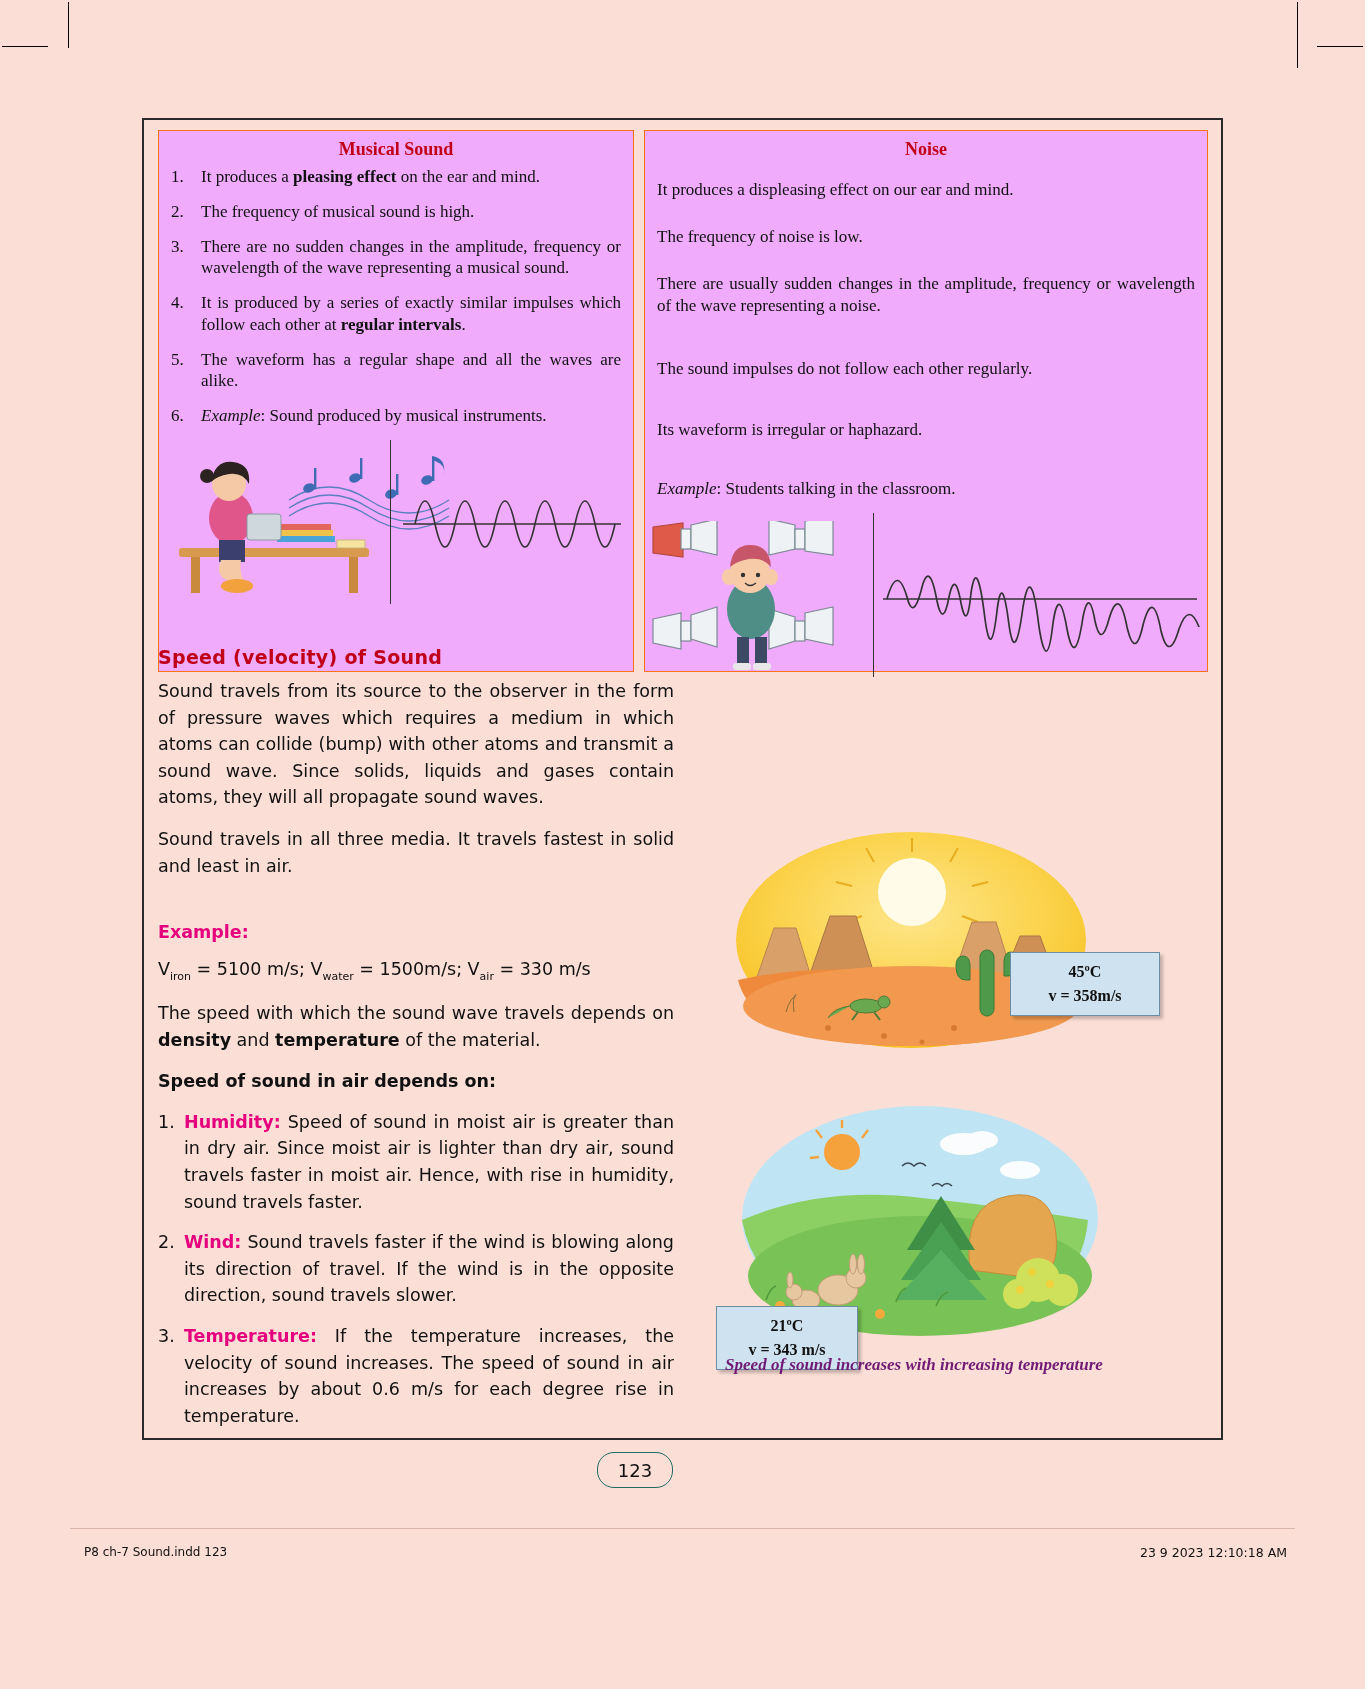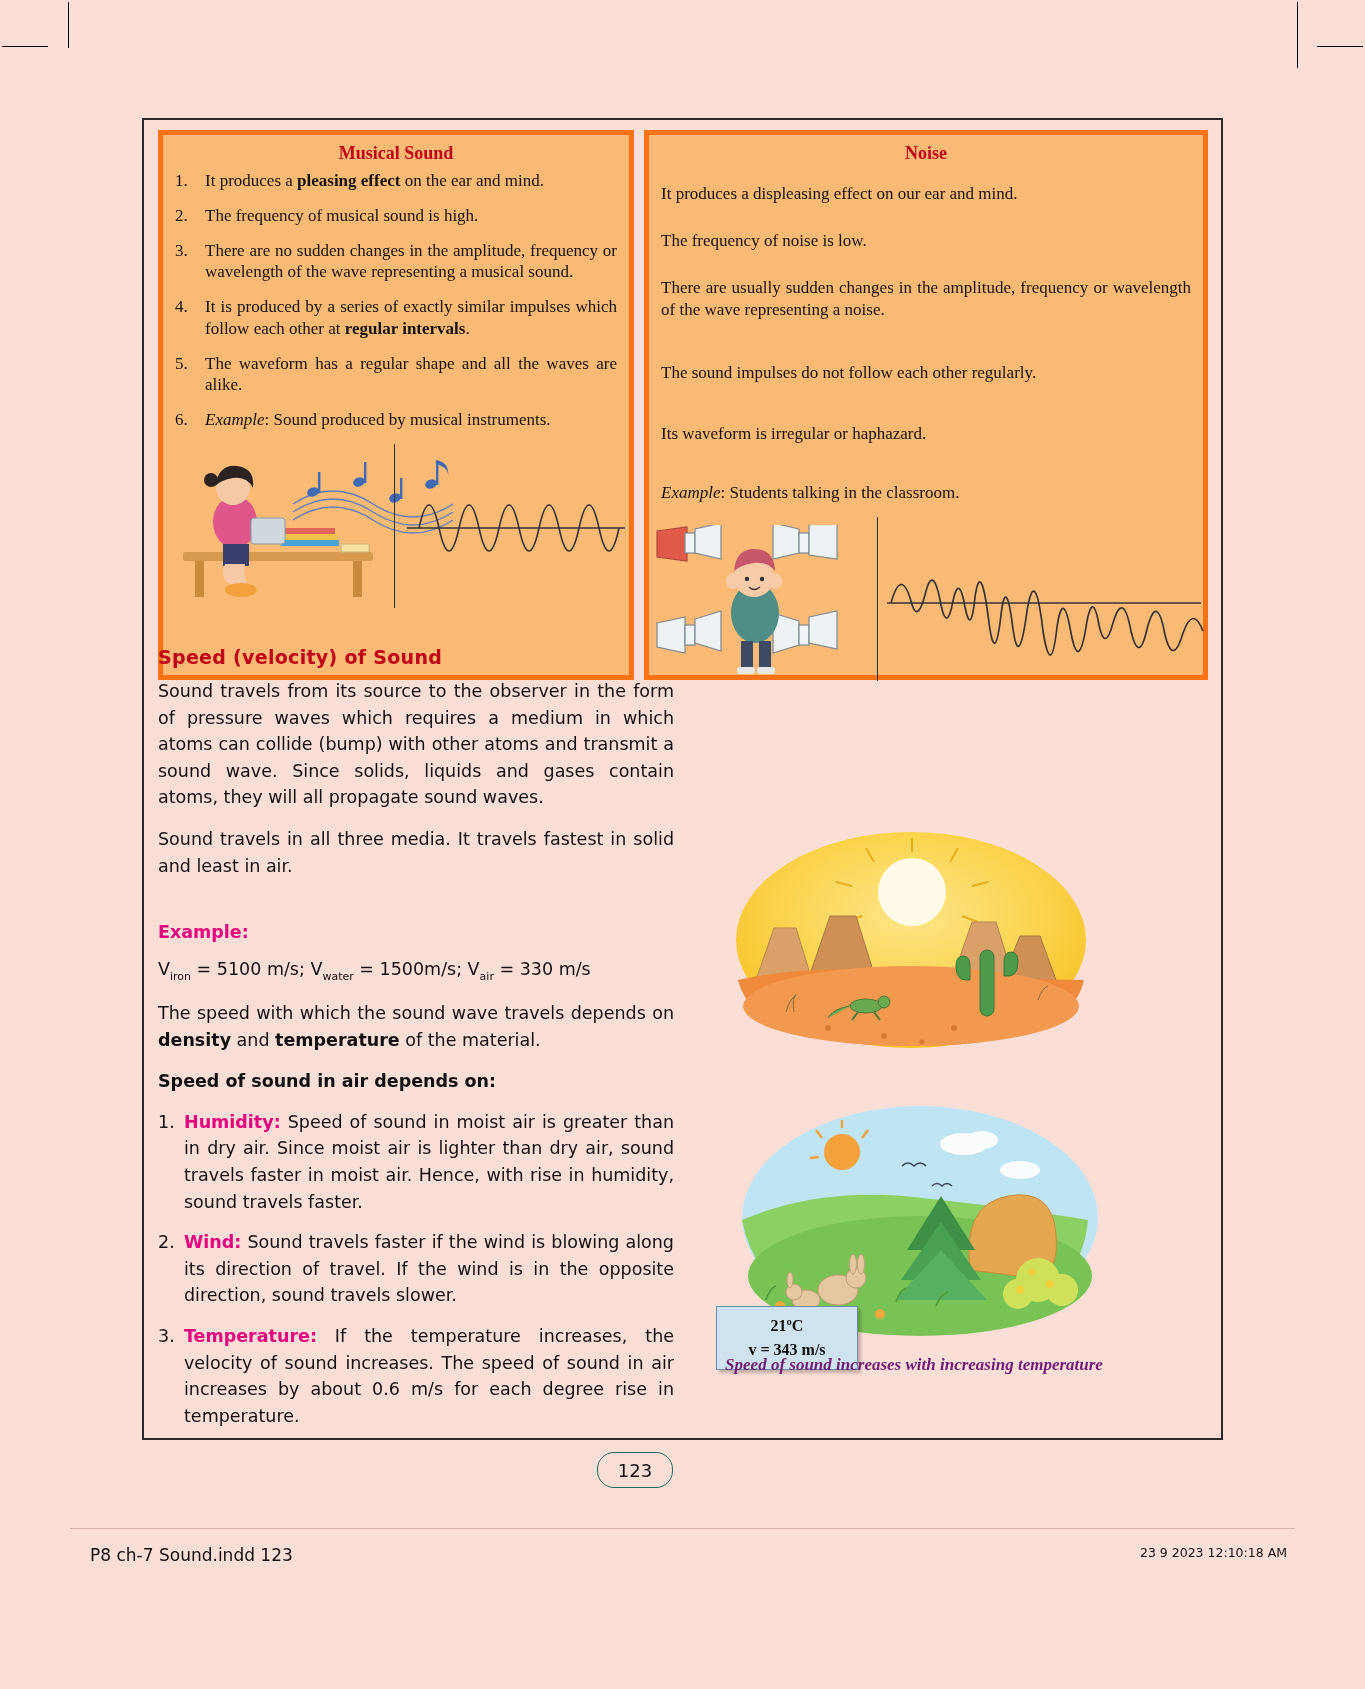--- a/index.html
+++ b/index.html
@@ -37,23 +37,23 @@
   
   .cmp {
     position: absolute;
     left: 14px;
     top: 10px;
     width: 1050px;
     display: flex;
     gap: 10px;
   }
   .cmp-col {
-    border: 5px solid #f97316;
+    border: 1px solid #f97316;
     box-sizing: border-box;
-    background: #fdba74;
+    background: #f0abfc;
   }
   .cmp-left { width: 476px; }
   .cmp-right { width: 564px; }
   .cmp-head {
     text-align: center;
     color: #c00018;
     font-weight: bold;
     font-size: 18px;
     padding: 8px 0 6px;
   }
@@ -193,24 +193,24 @@
     background: #fbdfd6;
     color: #111;
     font-family: "DejaVu Sans", sans-serif;
     font-size: 18px;
     display: flex;
     align-items: center;
     justify-content: center;
   }
   .footer-left {
     position: absolute;
-    left: 90px;
+    left: 84px;
     top: 1545px;
     font-family: "DejaVu Sans", sans-serif;
-    font-size: 17px;
+    font-size: 12px;
     color: #111;
   }
   .footer-right {
     position: absolute;
     right: 78px;
     top: 1545px;
     font-family: "DejaVu Sans", sans-serif;
     font-size: 12.5px;
     color: #111;
   }
@@ -431,20 +431,24 @@
         <path d="M70 182 q4 -14 10 -16 M78 182 q-2 -14 2 -18"></path>
         <path d="M322 170 q4 -12 10 -14"></path>
       </g>
       <g fill="#d97a33">
         <circle cx="112" cy="198" r="3"></circle>
         <circle cx="168" cy="206" r="3"></circle>
         <circle cx="238" cy="198" r="3"></circle>
         <circle cx="206" cy="212" r="2.5"></circle>
       </g>
     </svg>
+    <div class="callout" style="left:294px; top:122px; width:124px;">
+      <div>45ºC</div>
+      <div>v = 358m/s</div>
+    </div>
   </div>
 
   <div class="fig2">
     <svg width="390" height="240" viewBox="0 0 390 240">
       <ellipse cx="200" cy="118" rx="178" ry="112" fill="#bfe4f4"></ellipse>
       <path d="M22 120 q80 -34 180 -22 q110 12 166 22 q-10 106 -166 106 q-160 0 -180 -106z" fill="#8ccf63"></path>
       <ellipse cx="200" cy="176" rx="172" ry="60" fill="#79c356"></ellipse>
 
       <circle cx="122" cy="52" r="18" fill="#f6a23c"></circle>
       <g stroke="#f6a23c" stroke-width="2.4">

